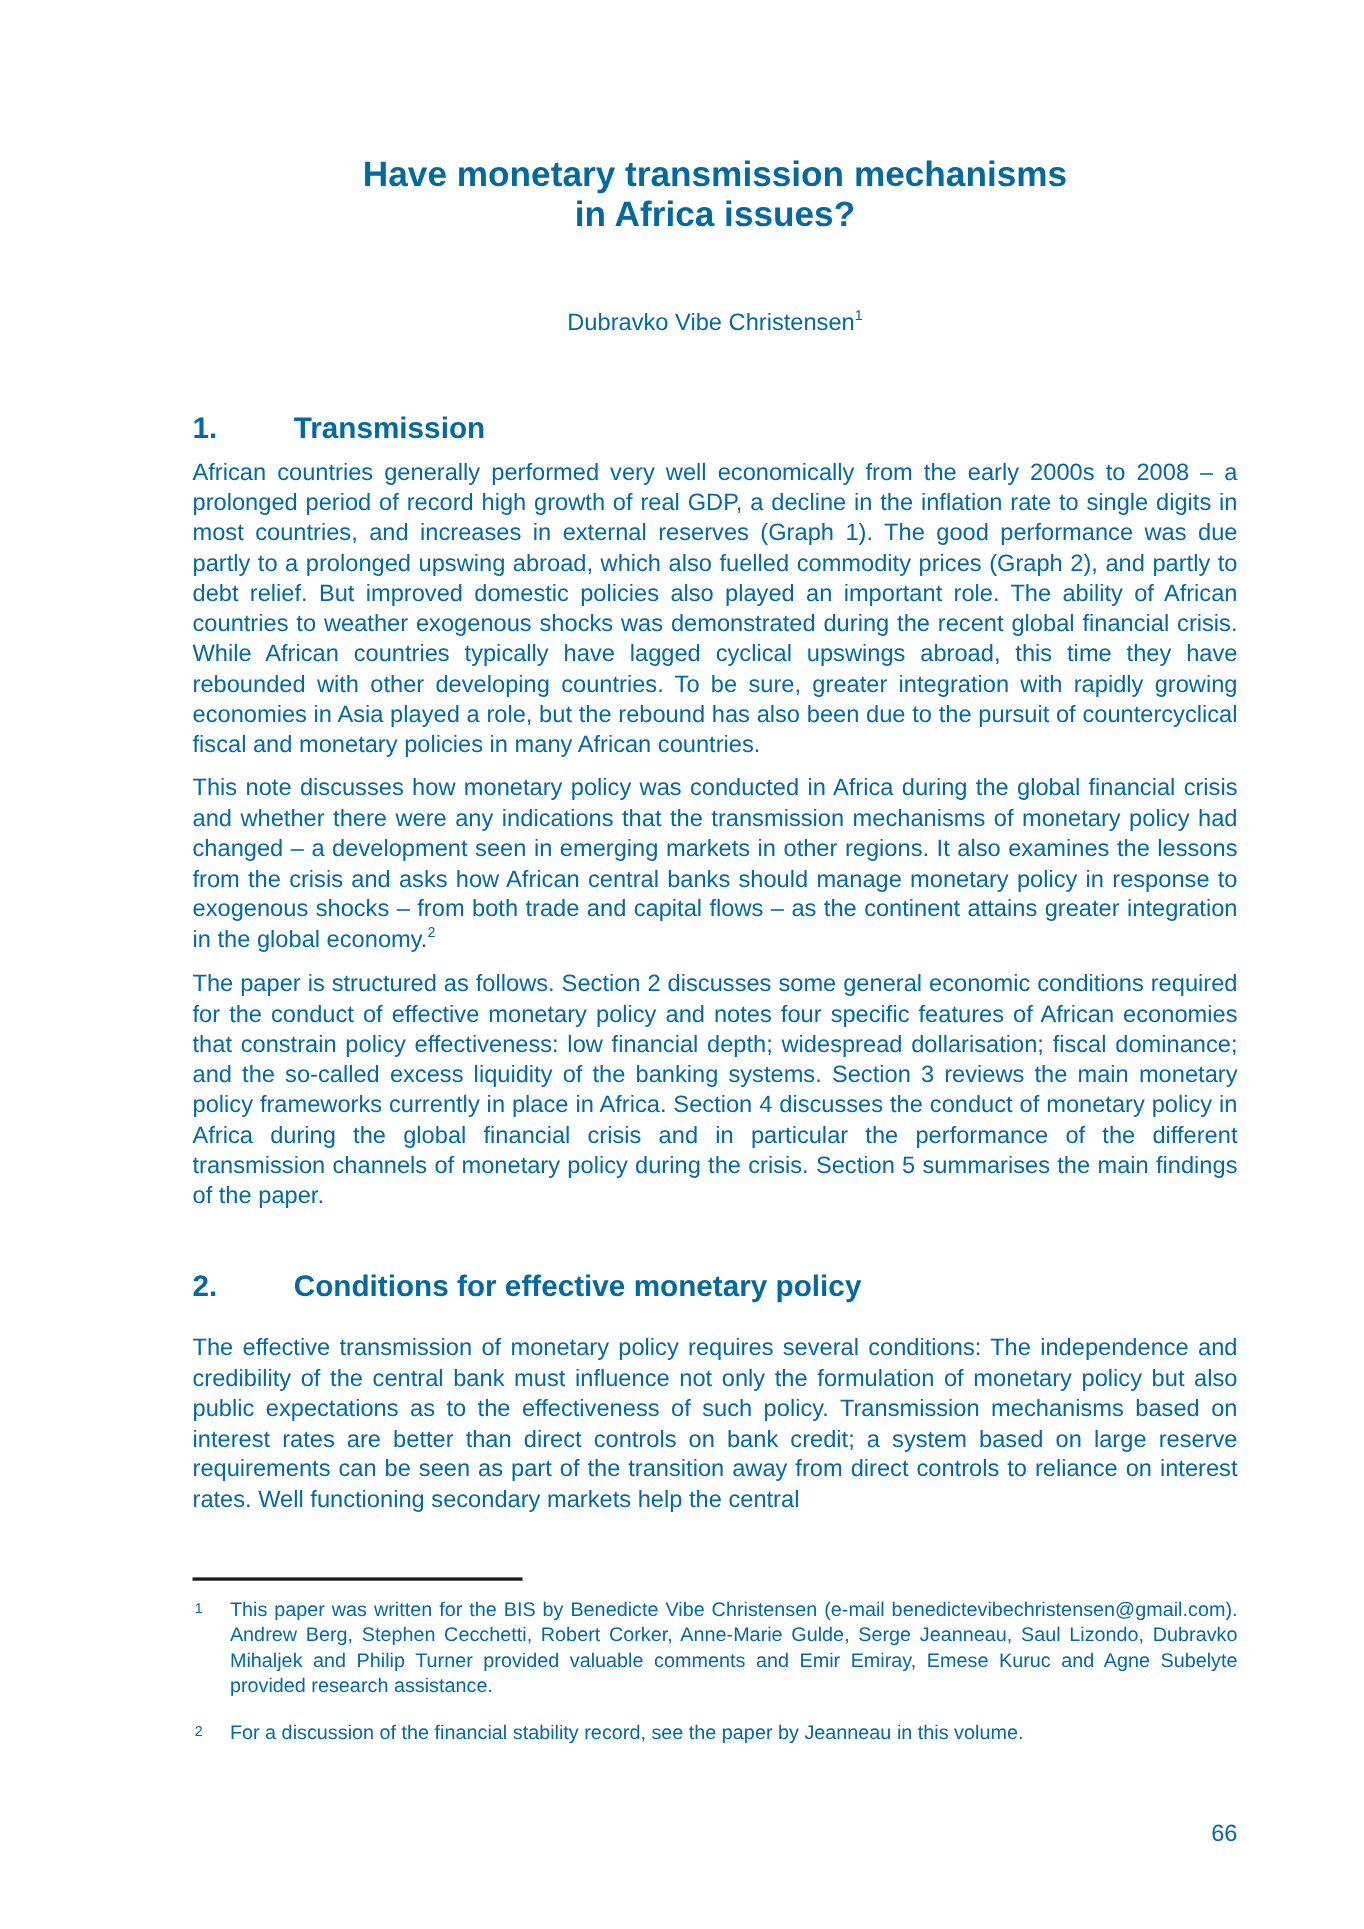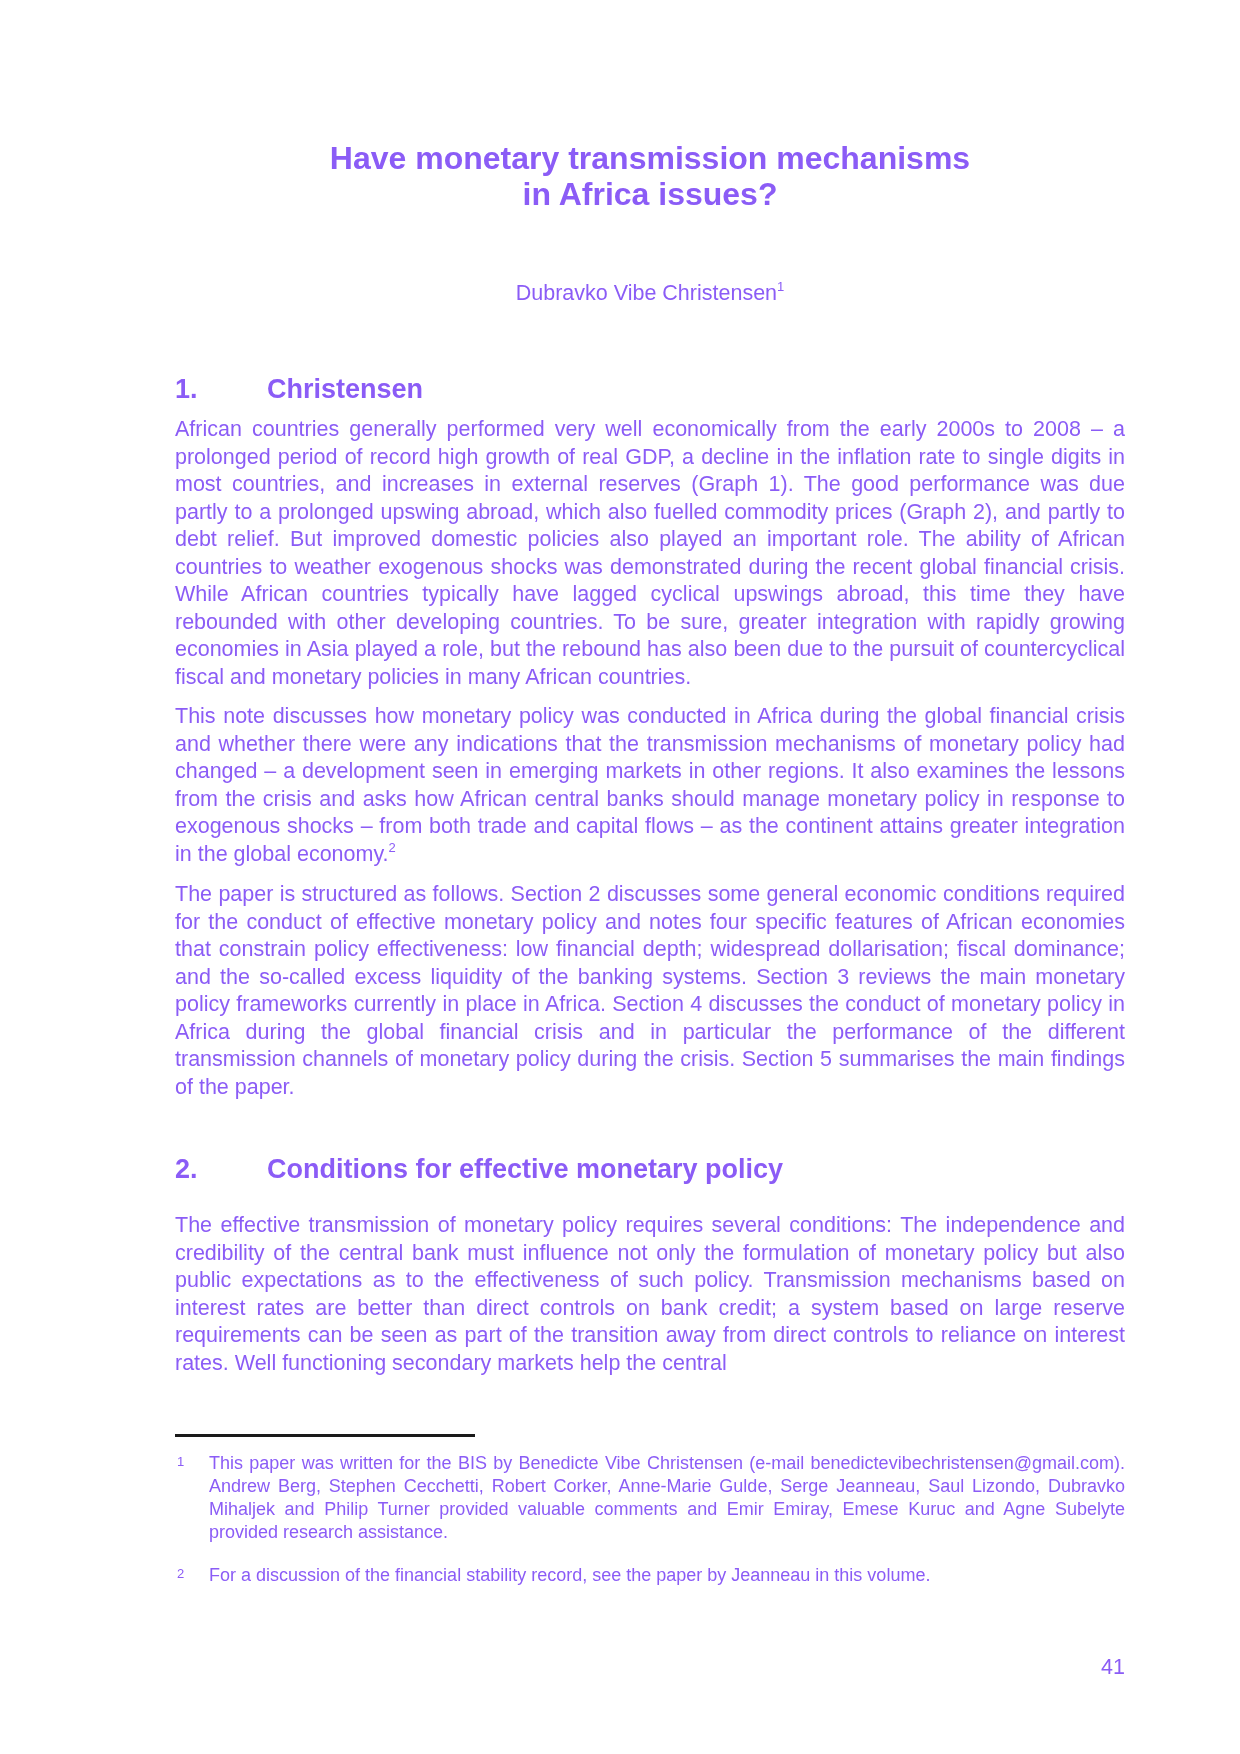--- a/index.html
+++ b/index.html
@@ -2,21 +2,21 @@
 <html><head>
 <meta charset="utf-8">
 <style>
   html, body { margin: 0; padding: 0; background: #ffffff; }
   .page {
     position: relative;
     width: 1240px;
     height: 1754px;
     background: #ffffff;
     font-family: "Liberation Sans", "DejaVu Sans", sans-serif;
-    color: #8b5cf6;
+    color: #0369a1;
     overflow: hidden;
   }
   .abs { position: absolute; left: 175px; width: 950px; }
 
   .title {
     top: 140px;
     font-size: 32px;
     font-weight: bold;
     line-height: 36px;
     text-align: center;
@@ -94,34 +94,34 @@
 
 <div class="page">
 
   <div class="abs title">
     <div>Have monetary transmission mechanisms</div>
     <div>in Africa issues?</div>
   </div>
 
   <div class="abs author"><span>Dubravko Vibe Christensen</span><sup class="fnref">1</sup></div>
 
-  <div class="abs sec-heading" id="h-0"><span class="sec-num">1.</span><span class="sec-title">Christensen</span></div>
+  <div class="abs sec-heading" id="h-0"><span class="sec-num">1.</span><span class="sec-title">Transmission</span></div>
 
   <div class="abs para" id="p-0">African countries generally performed very well economically from the early 2000s to 2008 – a prolonged period of record high growth of real GDP, a decline in the inflation rate to single digits in most countries, and increases in external reserves (Graph 1). The good performance was due partly to a prolonged upswing abroad, which also fuelled commodity prices (Graph 2), and partly to debt relief. But improved domestic policies also played an important role. The ability of African countries to weather exogenous shocks was demonstrated during the recent global financial crisis. While African countries typically have lagged cyclical upswings abroad, this time they have rebounded with other developing countries. To be sure, greater integration with rapidly growing economies in Asia played a role, but the rebound has also been due to the pursuit of countercyclical fiscal and monetary policies in many African countries.</div>
 
   <div class="abs para" id="p-1"><span>This note discusses how monetary policy was conducted in Africa during the global financial crisis and whether there were any indications that the transmission mechanisms of monetary policy had changed – a development seen in emerging markets in other regions. It also examines the lessons from the crisis and asks how African central banks should manage monetary policy in response to exogenous shocks – from both trade and capital flows – as the continent attains greater integration in the global economy.</span><sup class="fnref">2</sup></div>
 
   <div class="abs para" id="p-2">The paper is structured as follows. Section 2 discusses some general economic conditions required for the conduct of effective monetary policy and notes four specific features of African economies that constrain policy effectiveness: low financial depth; widespread dollarisation; fiscal dominance; and the so-called excess liquidity of the banking systems. Section 3 reviews the main monetary policy frameworks currently in place in Africa. Section 4 discusses the conduct of monetary policy in Africa during the global financial crisis and in particular the performance of the different transmission channels of monetary policy during the crisis. Section 5 summarises the main findings of the paper.</div>
 
   <div class="abs sec-heading" id="h-1"><span class="sec-num">2.</span><span class="sec-title">Conditions for effective monetary policy</span></div>
 
   <div class="abs para" id="p-3">The effective transmission of monetary policy requires several conditions: The independence and credibility of the central bank must influence not only the formulation of monetary policy but also public expectations as to the effectiveness of such policy. Transmission mechanisms based on interest rates are better than direct controls on bank credit; a system based on large reserve requirements can be seen as part of the transition away from direct controls to reliance on interest rates. Well functioning secondary markets help the central</div>
 
   <div class="fn-rule"></div>
 
   <div class="abs footnote" id="fn-0"><sup class="fn-marker">1</sup><span class="fn-text">This paper was written for the BIS by Benedicte Vibe Christensen (e-mail benedictevibechristensen@gmail.com). Andrew Berg, Stephen Cecchetti, Robert Corker, Anne-Marie Gulde, Serge Jeanneau, Saul Lizondo, Dubravko Mihaljek and Philip Turner provided valuable comments and Emir Emiray, Emese Kuruc and Agne Subelyte provided research assistance.</span></div>
 
   <div class="abs footnote" id="fn-1"><sup class="fn-marker">2</sup><span class="fn-text">For a discussion of the financial stability record, see the paper by Jeanneau in this volume.</span></div>
 
 
-  <div class="abs footer-page">41</div>
+  <div class="abs footer-page">66</div>
 
 </div>
 
 </body></html>

